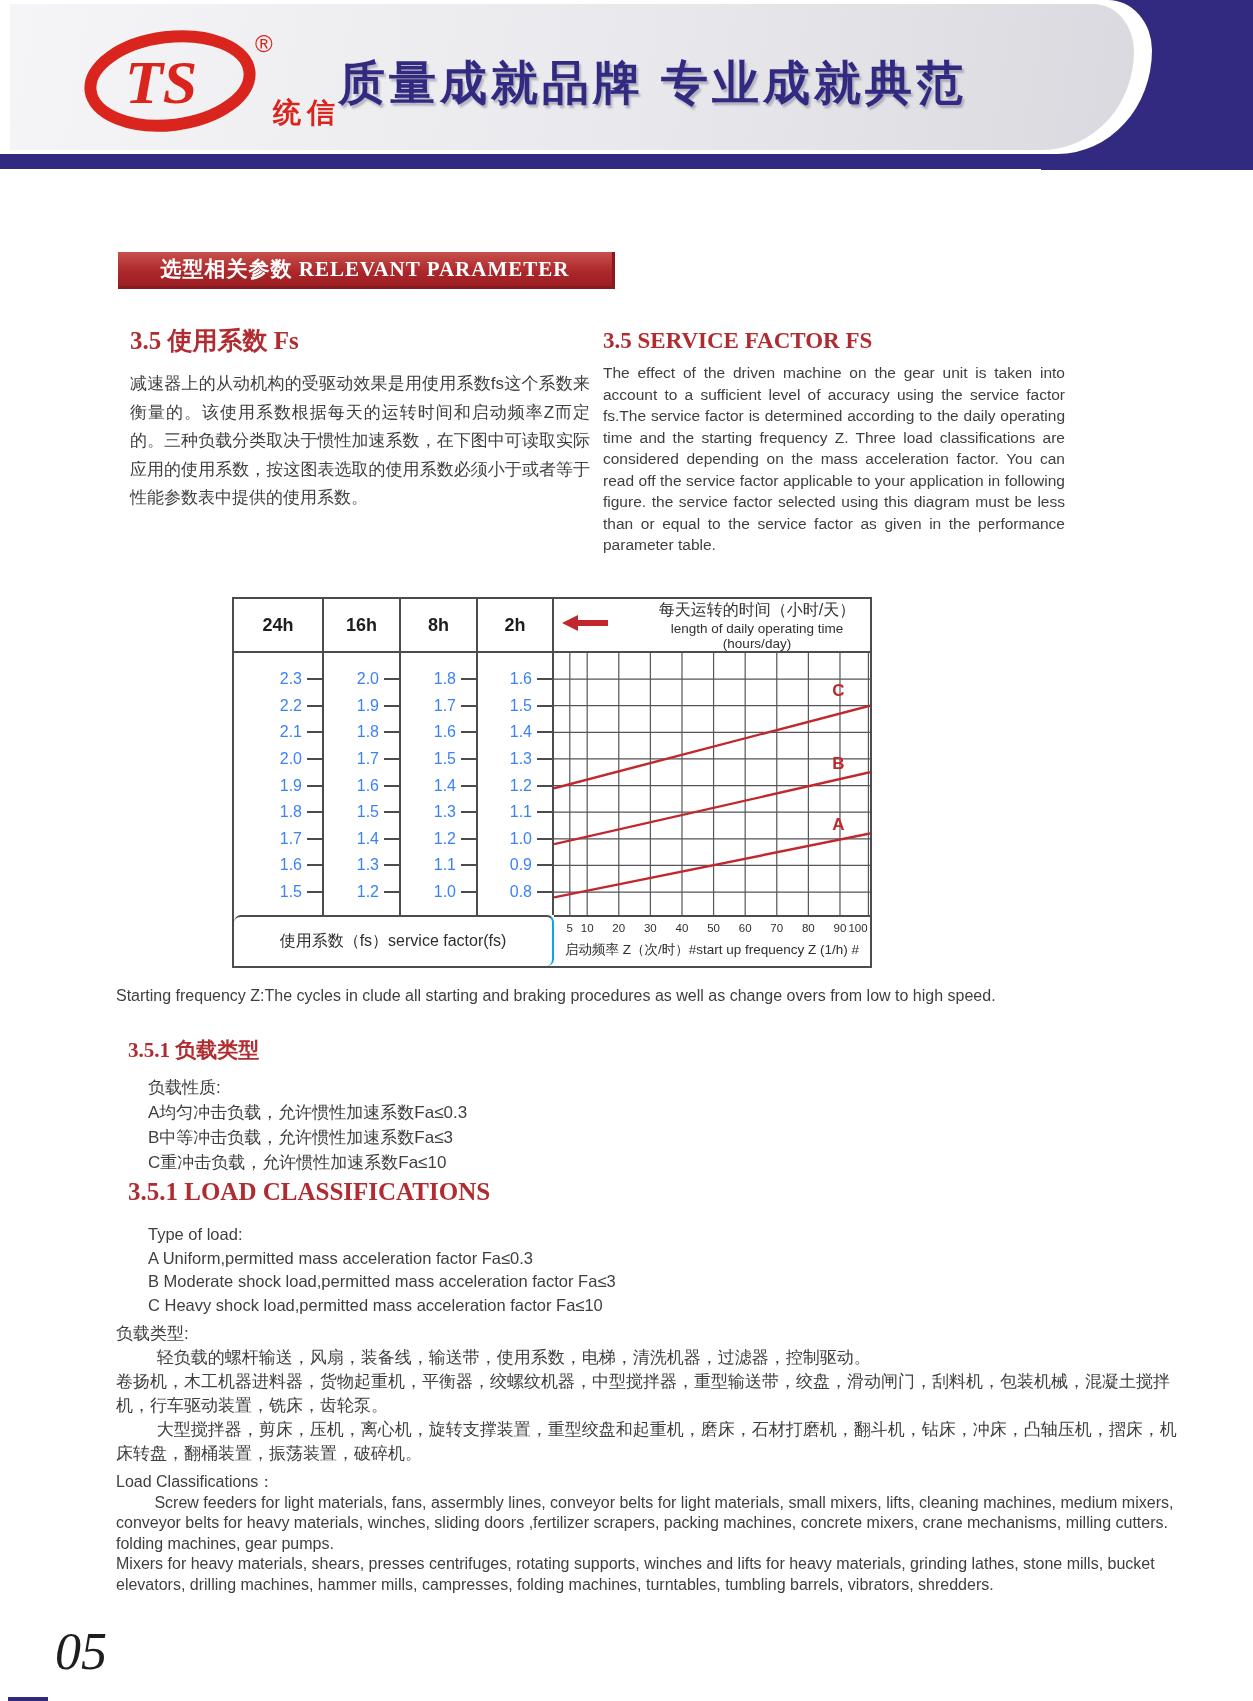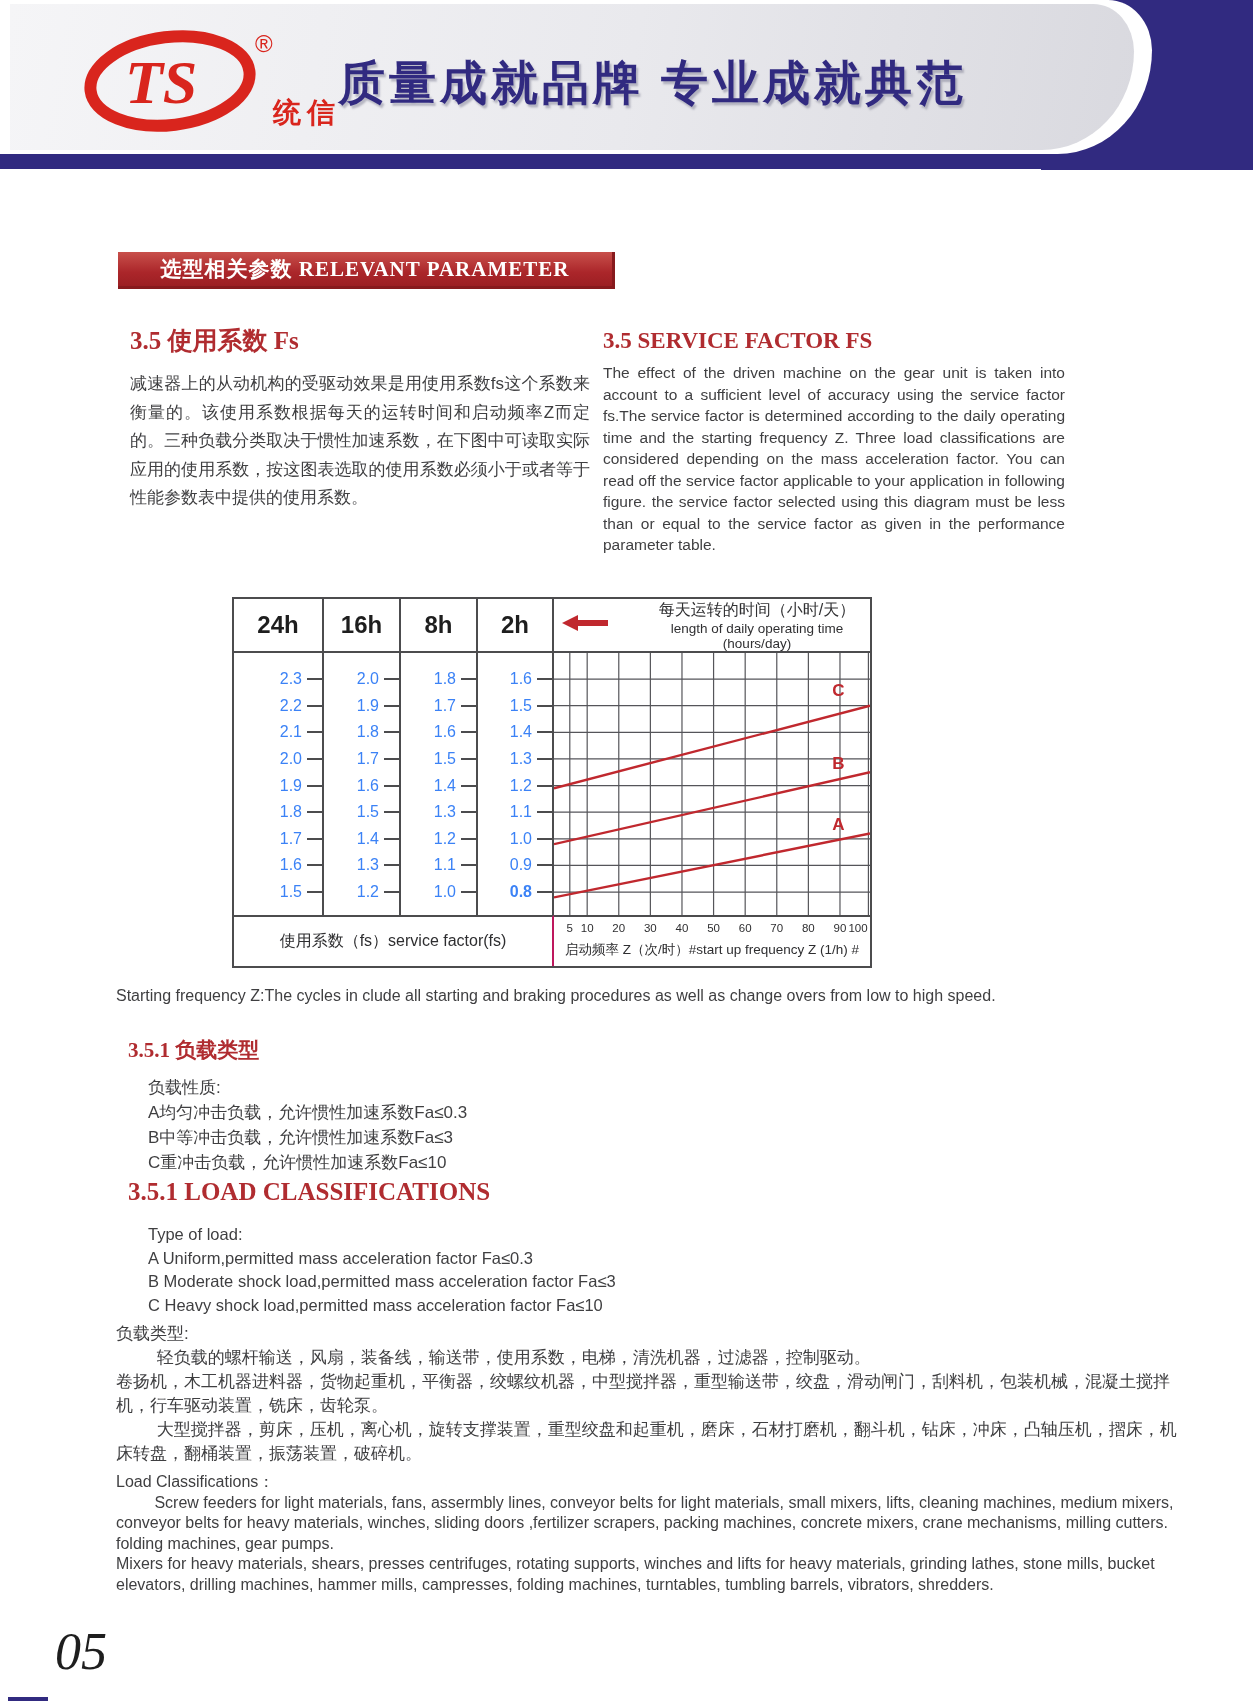--- a/index.html
+++ b/index.html
@@ -34,33 +34,33 @@
   .col-en .h-red{font-size:23px;}
   .col-cn p{margin:13px 0 0;font-size:17px;line-height:28.5px;text-align:justify;}
   .col-en p{margin:8px 0 0;font-size:15.5px;line-height:21.5px;text-align:justify;}
 
   
   .ct{position:absolute;left:232px;top:597px;width:640px;height:371px;box-sizing:border-box;
       border:2px solid #4c4c4e;display:grid;grid-template-columns:90px 77px 77px 76px 1fr;
       grid-template-rows:54px 1fr 51px;background:#fff;}
   .ch{border-bottom:2px solid #4c4c4e;}
   .scb{border-right:2px solid #4c4c4e;}
-  .sc-h{display:flex;align-items:center;justify-content:center;font-weight:bold;font-size:24px;color:#1e1e1e;}
+  .sc-h{display:flex;align-items:center;justify-content:center;font-weight:bold;font-size:18px;color:#1e1e1e;}
   .time-h{display:flex;align-items:center;padding:0 4px 0 8px;gap:40px;}
   .time-txt{flex:1;text-align:center;}
   .time-cn{font-size:16px;color:#303032;}
   .time-en{font-size:13.5px;color:#303032;}
   .sc-b{position:relative;}
   .srow{position:absolute;right:0;display:flex;align-items:center;transform:translateY(-50%);}
   .srow .num{font-size:16px;color:#3b82f6;}
   .srow .tick{width:15px;height:2px;background:#4c4c4e;margin-left:5px;flex:none;}
   .plot{position:relative;}
   .plot svg{position:absolute;left:0;top:0;}
-  .cf-left{grid-column:1/5;border-top:2px solid #4c4c4e;border-right:2px solid #be185d;
-           display:flex;align-items:center;justify-content:center;font-size:16px;color:#2e2e30;}
+  .cf-left{grid-column:1/5;border-top:2px solid #4c4c4e;border-right:2px solid #0ea5e9;
+           display:flex;align-items:center;justify-content:center;font-size:16px;color:#2e2e30;border-radius:7px;}
   .cf-right{grid-column:5;border-top:2px solid #4c4c4e;position:relative;color:#2e2e30;}
   .xtick{position:absolute;top:5px;font-size:11.5px;transform:translateX(-50%);}
   .xlabel{position:absolute;left:0;right:0;top:24px;text-align:center;font-size:13.5px;}
 
   
   .notes{position:absolute;left:116px;top:980px;width:1062px;}
   .note-cn{font-size:17px;}
   .note-en{font-size:16px;margin-top:7px;}
   .lt-cn{position:absolute;left:128px;top:1036px;}
   .lt-cn .h-red{font-size:21px;}
@@ -266,21 +266,21 @@
           <span class="tick"></span>
         </div>
         <div class="srow" style="top: 185.823px;">
           <span class="num">1.0</span>
           <span class="tick"></span>
         </div>
         <div class="srow" style="top: 212.449px;">
           <span class="num">0.9</span>
           <span class="tick"></span>
         </div>
-        <div class="srow" style="top: 239.075px; font-weight: bold;">
+        <div class="srow" style="top: 239.075px;">
           <span class="num">0.8</span>
           <span class="tick"></span>
         </div>
       </div>
     <div class="plot" id="plot">
         <svg width="316" height="262">
           <line x1="0" y1="239.075" x2="316" y2="239.075" stroke="#55555a" stroke-width="1.2"></line>
           <line x1="0" y1="212.44925" x2="316" y2="212.44925" stroke="#55555a" stroke-width="1.2"></line>
           <line x1="0" y1="185.82350000000002" x2="316" y2="185.82350000000002" stroke="#55555a" stroke-width="1.2"></line>
           <line x1="0" y1="159.19774999999998" x2="316" y2="159.19774999999998" stroke="#55555a" stroke-width="1.2"></line>

